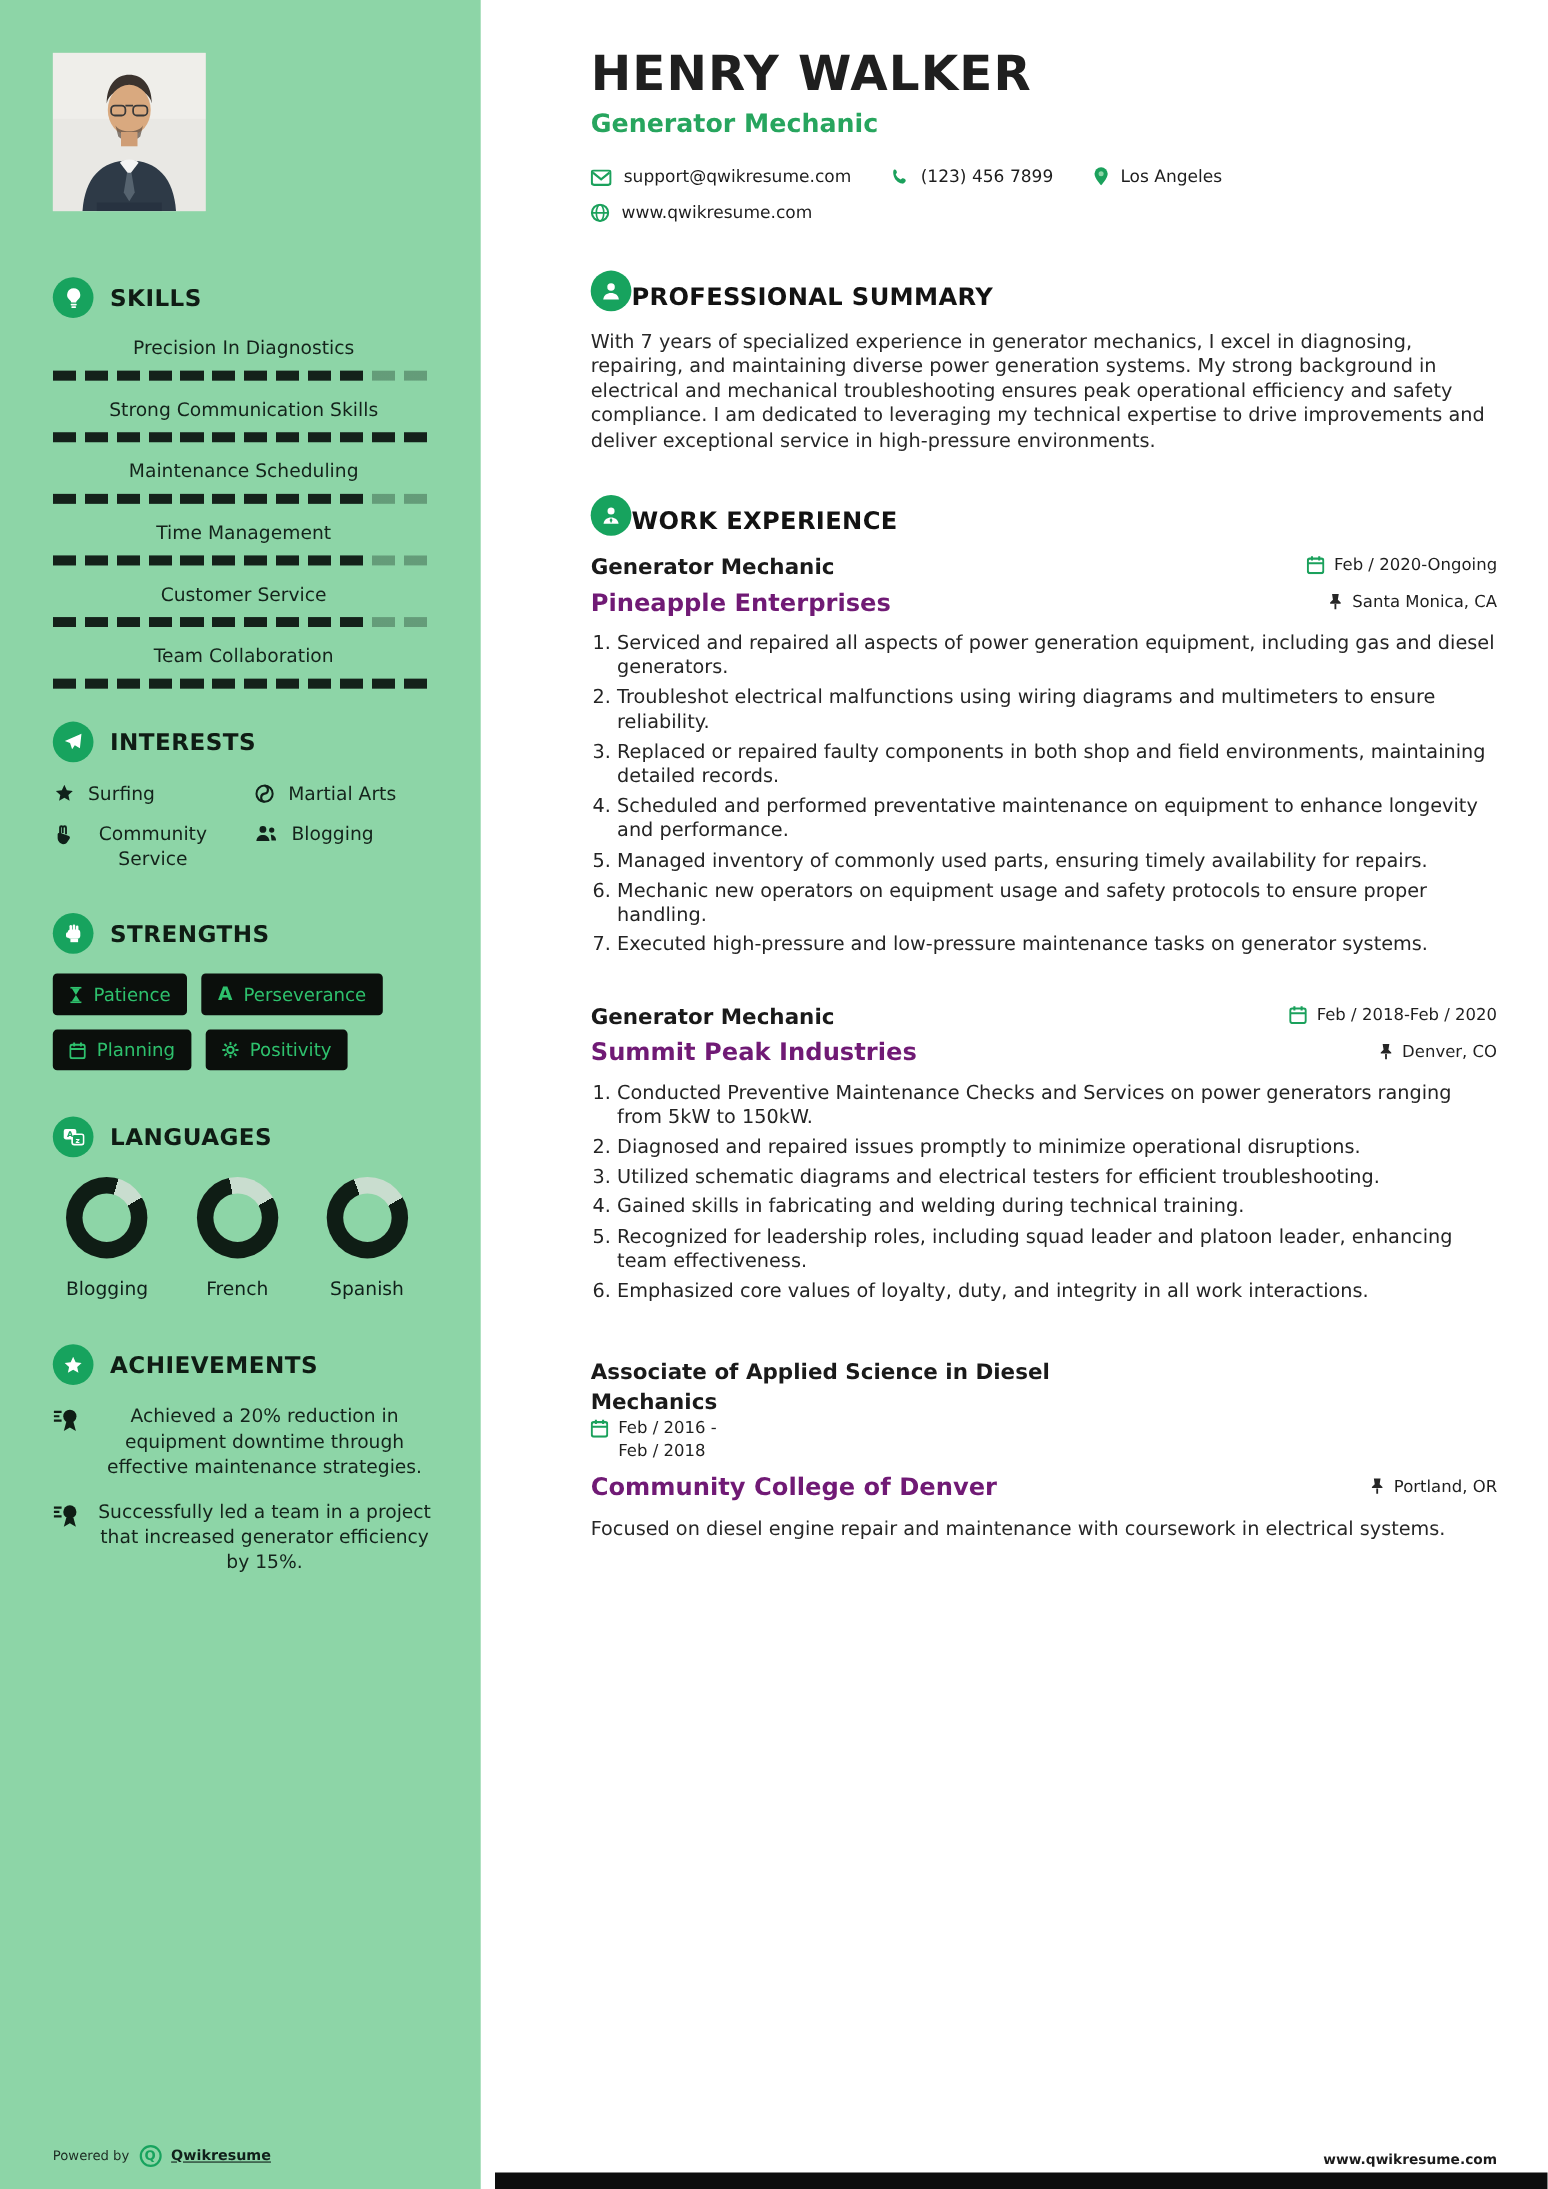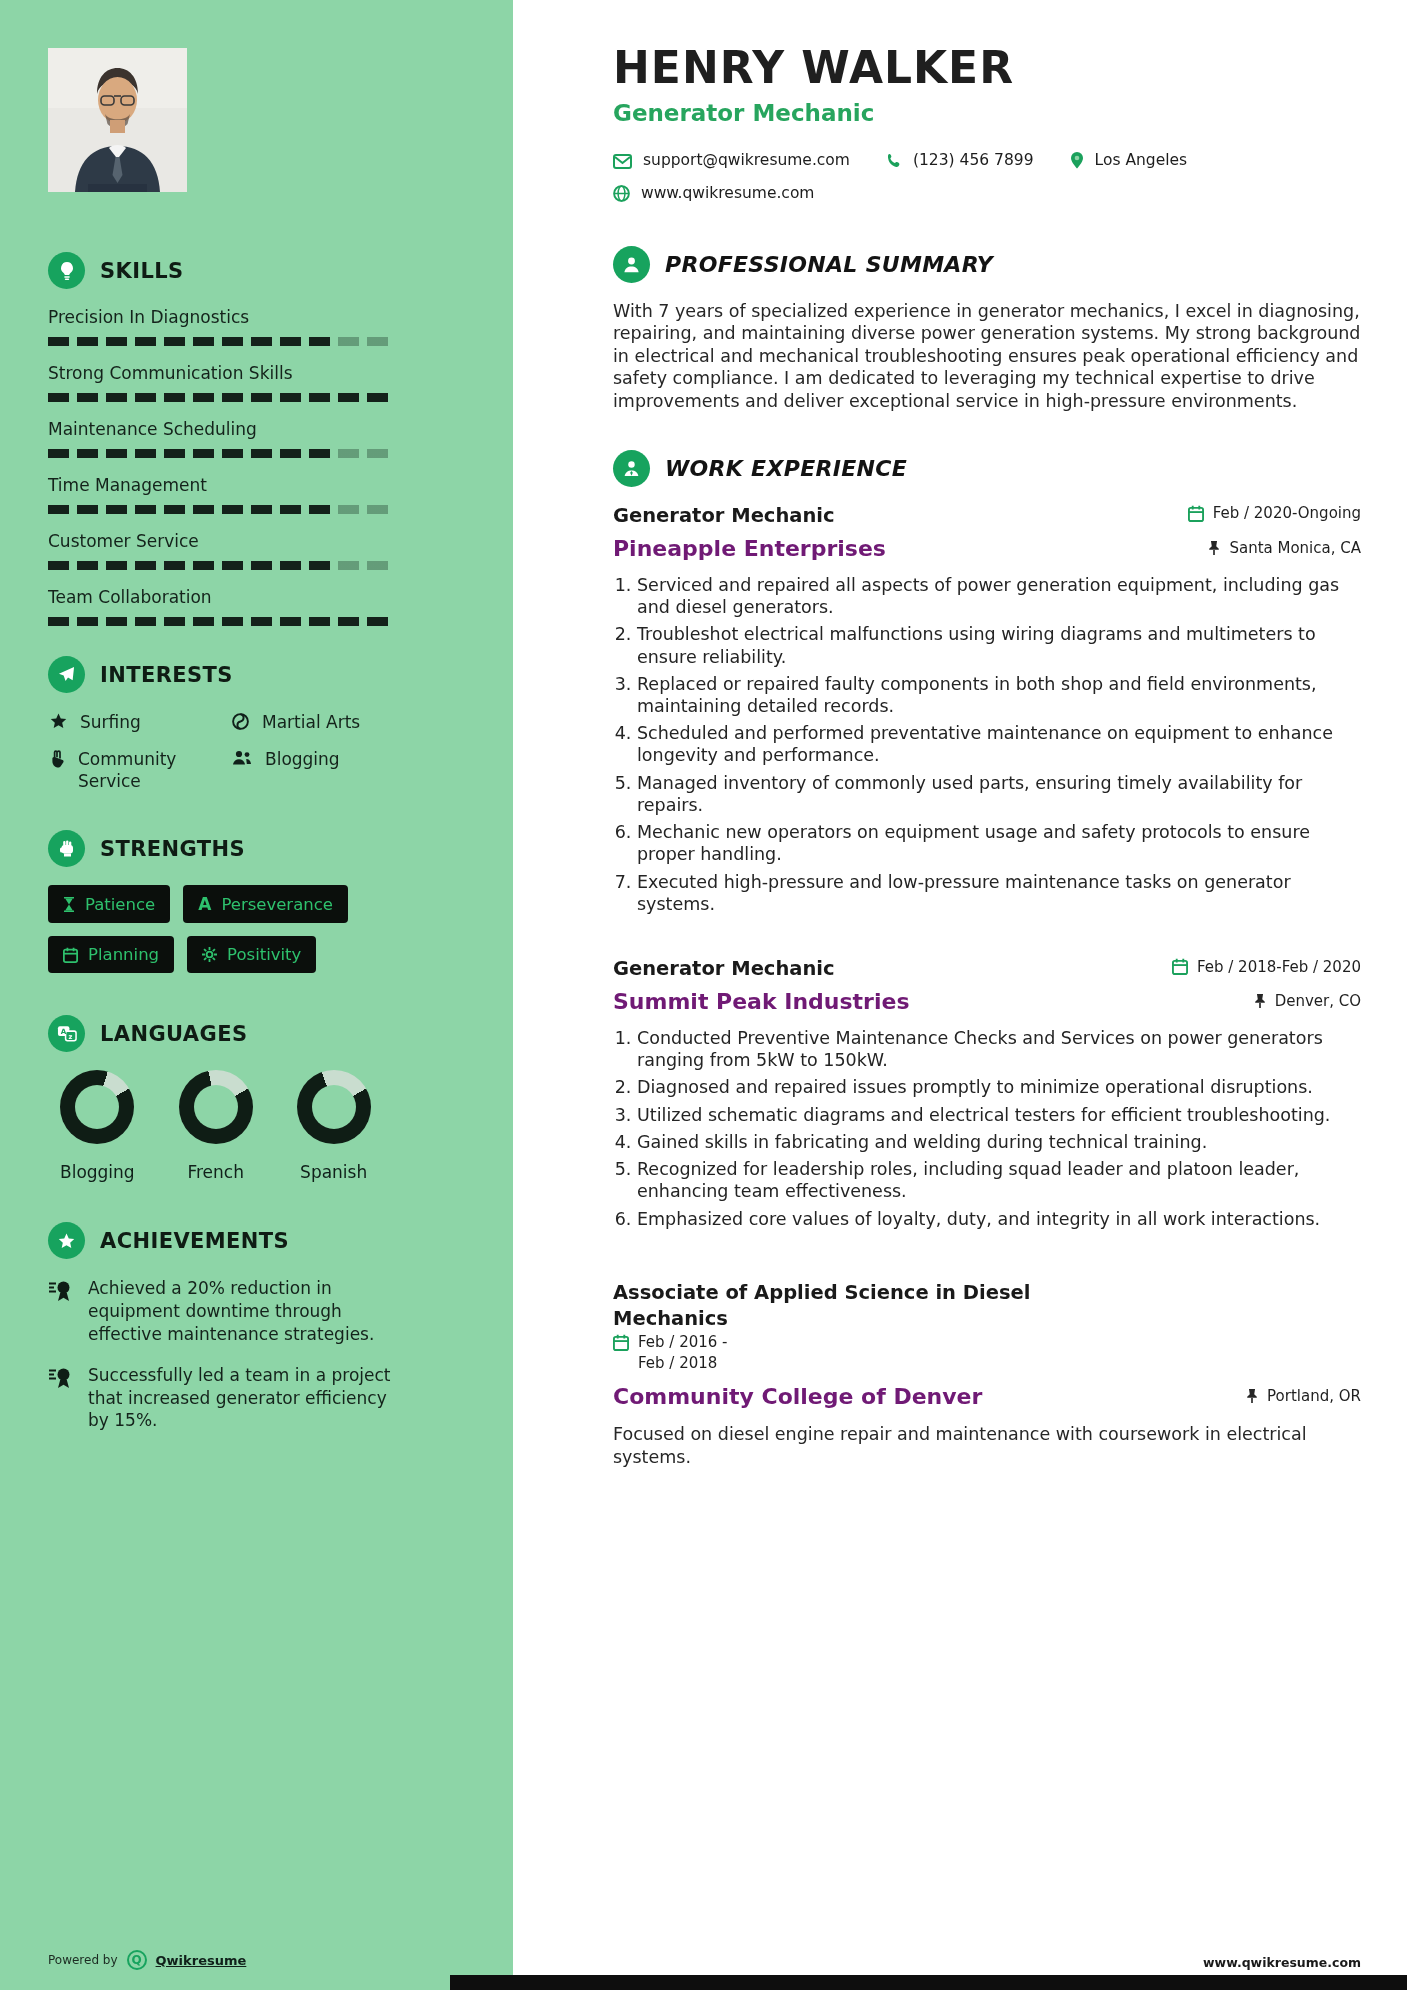--- a/index.html
+++ b/index.html
@@ -1,20 +1,20 @@
 <!DOCTYPE html>
 <html><head>
 <meta charset="utf-8">
 <style>
   *{margin:0;padding:0;box-sizing:border-box;}
   body{font-family:"DejaVu Sans","Liberation Sans",sans-serif;background:#fff;color:#222;}
   .page{position:relative;width:1407px;height:1990px;display:flex;background:#fff;overflow:hidden;}
 
   
-  .sidebar{width:513px;flex-shrink:0;background:#8dd5a7;padding:48px 42px 70px 48px;position:relative;}
+  .sidebar{width:437px;flex-shrink:0;background:#8dd5a7;padding:48px 42px 70px 48px;position:relative;text-align:center;}
   .photo{width:139px;height:144px;overflow:hidden;background:#e8e7e3;margin-bottom:60px;}
   .photo svg{display:block;}
   .side-section{margin-bottom:30px;}
   .side-head{display:flex;align-items:center;gap:15px;margin-bottom:18px;}
   .badge{width:37px;height:37px;border-radius:50%;background:#17a35e;display:flex;align-items:center;justify-content:center;flex-shrink:0;}
   .side-head h2{font-size:21px;font-weight:bold;color:#0f1c14;letter-spacing:.4px;}
 
   .skill{margin-bottom:17px;}
   .skill-label{font-size:17px;color:#14231b;margin-bottom:10px;}
   .skill-bar{position:relative;height:9px;width:345px;}
@@ -48,21 +48,21 @@
   .side-footer .brand{font-size:13px;font-weight:bold;color:#10201a;text-decoration:underline;}
 
   
   .main{flex:1;padding:42px 46px 60px 80px;position:relative;margin-left:20px;}
   .name{font-size:44px;font-weight:800;letter-spacing:1px;color:#1f1f1f;}
   .role{font-size:23px;font-weight:600;color:#27a55e;margin-top:7px;}
   .contact-row{display:flex;align-items:center;gap:36px;margin-top:25px;}
   .contact-row.second{margin-top:15px;}
   .c-item{display:flex;align-items:flex-end;gap:11px;font-size:15.5px;font-weight:500;color:#1d1d1d;}
   .main-sec{margin-top:44px;}
-  .main-head{display:flex;align-items:center;gap:15px;margin-bottom:17px;font-style:italic;}
+  .main-head{display:flex;align-items:flex-end;margin-bottom:17px;}
   .main-head h2{font-size:22px;font-weight:bold;color:#131313;letter-spacing:.3px;}
   .para{font-size:17.5px;line-height:1.28;color:#272727;}
 
   .job{margin-top:12px;}
   .job + .job{margin-top:42px;}
   .job-row{display:flex;justify-content:space-between;align-items:baseline;}
   .job-title{font-size:19.5px;font-weight:bold;color:#1a1a1a;}
   .job-meta{display:flex;align-items:center;gap:9px;font-size:15px;color:#1f1f1f;flex-shrink:0;}
   .job-row2{display:flex;justify-content:space-between;align-items:baseline;margin-top:9px;}
   .company{font-size:22px;font-weight:600;color:#701a75;}

